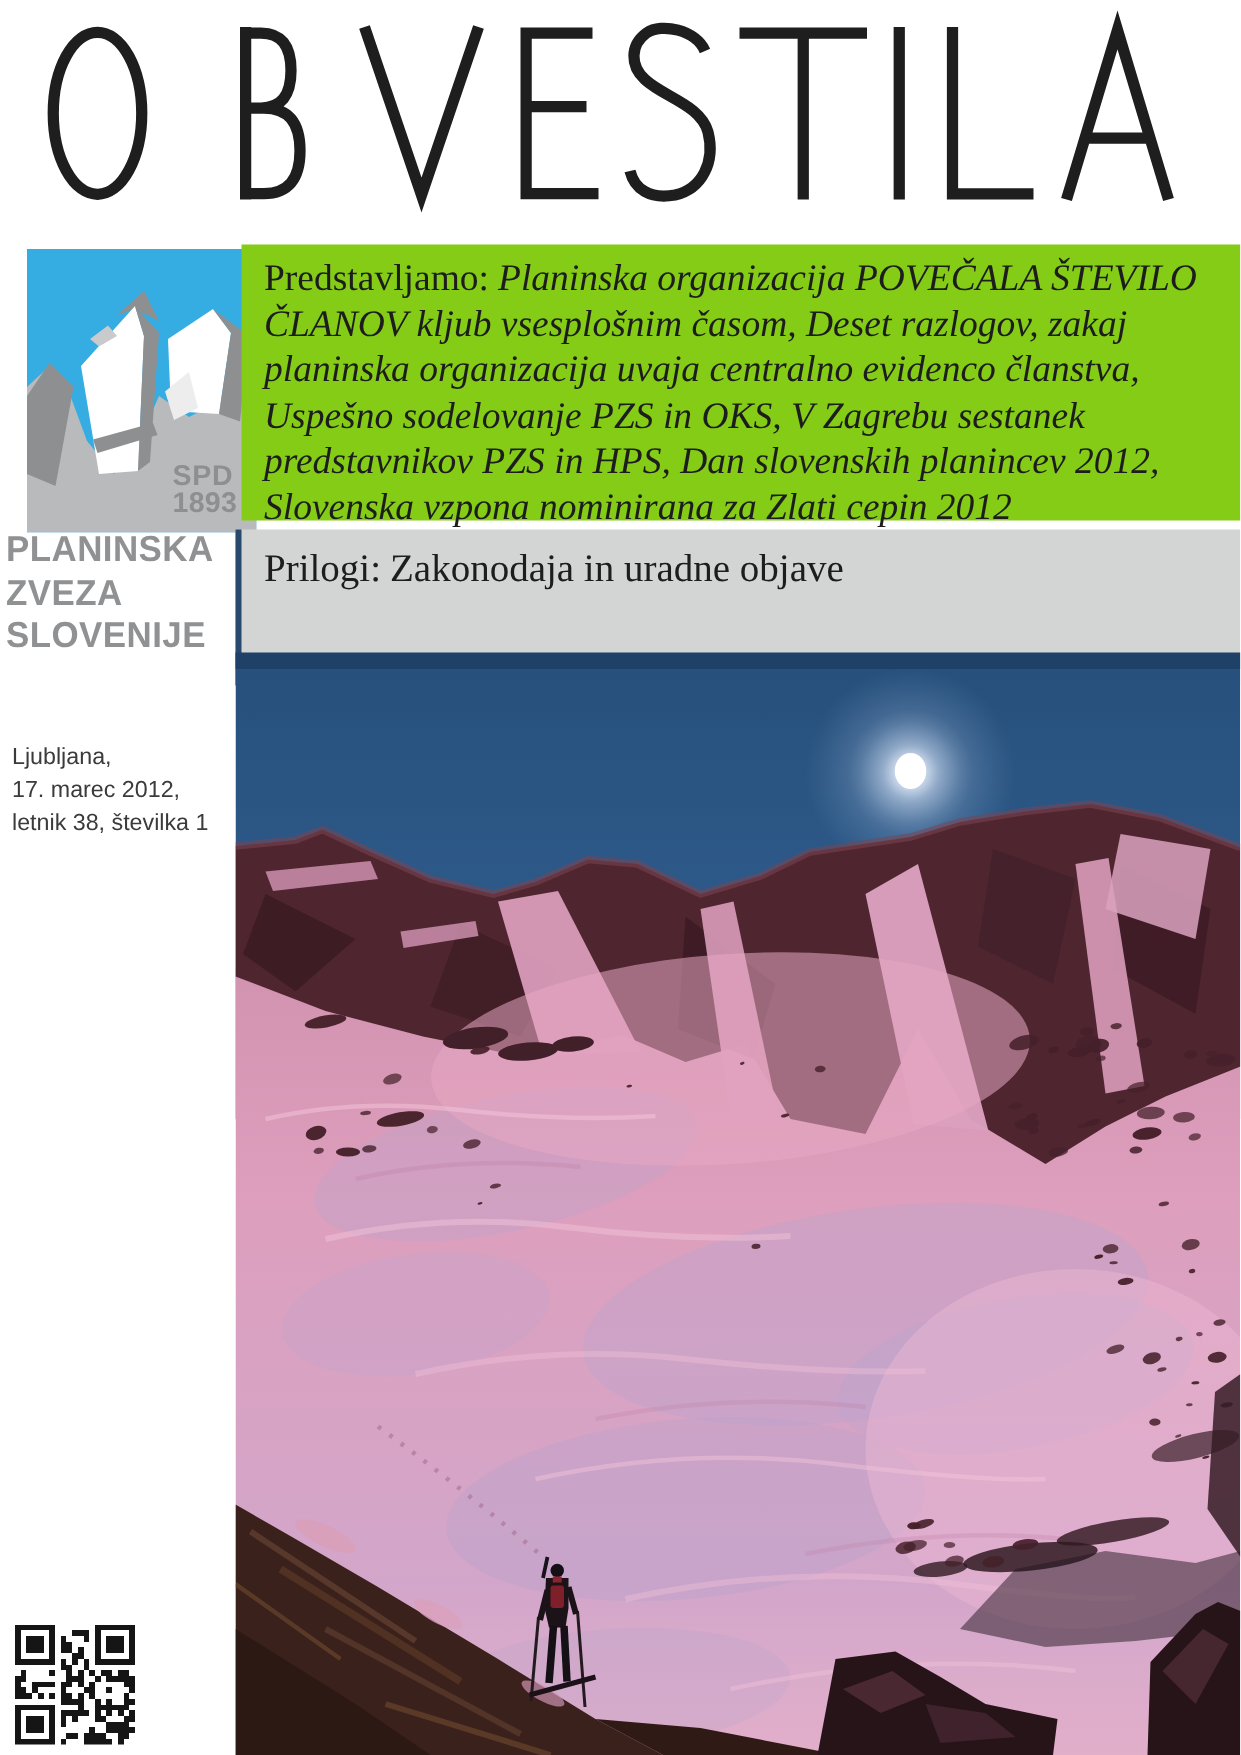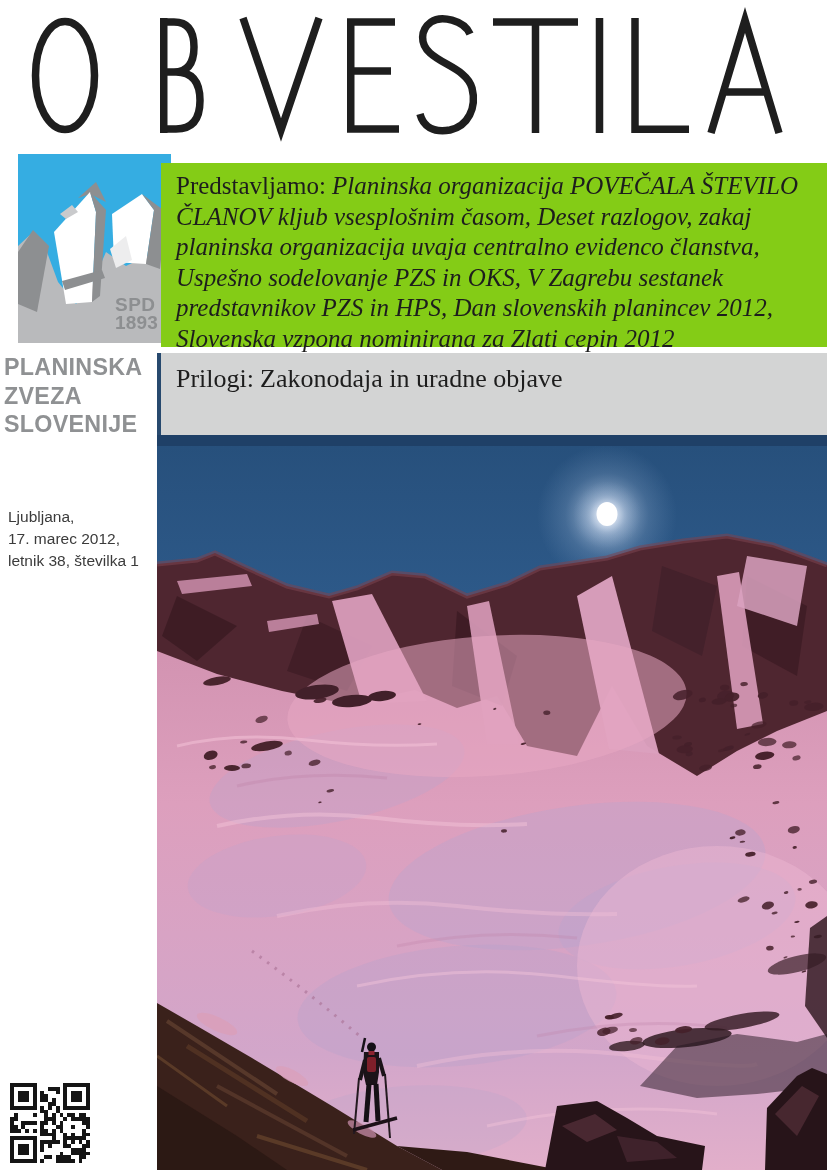--- a/index.html
+++ b/index.html
@@ -4,25 +4,25 @@
 <style>
   html,body{margin:0;padding:0;background:#ffffff;}
   .page{position:relative;width:827px;height:1170px;background:#fff;overflow:hidden;
         font-family:"Liberation Sans","DejaVu Sans",sans-serif;}
   .sr-only{position:absolute;width:1px;height:1px;overflow:hidden;clip:rect(0 0 0 0);white-space:nowrap;}
 
   
   .masthead{position:absolute;left:0;top:0;width:827px;height:155px;}
 
   
-  .logo-box{position:absolute;left:2px;top:154px;width:153px;height:189px;padding-left:16px;}
+  .logo-box{position:absolute;left:2px;top:166px;width:153px;height:189px;padding-left:16px;}
   .org-name{position:absolute;left:4px;top:353px;width:152px;
             font-weight:bold;font-size:24px;line-height:28.5px;color:#8f9193;
             letter-spacing:.3px;transform:scaleX(.97);transform-origin:left top;}
-  .issue-info{position:absolute;left:8px;top:506px;width:150px;
+  .issue-info{position:absolute;left:8px;top:494px;width:150px;
               font-size:15.5px;line-height:22px;color:#3b3b3b;}
   .qr-box{position:absolute;left:10px;top:1083px;width:80px;height:80px;}
 
   
   .teaser-panel{position:absolute;left:161px;top:163px;width:666px;height:184px;
                 background:#84cc16;box-sizing:border-box;padding:8px 25px 0 15px;}
   .teaser-panel p{margin:0;font-family:"Liberation Serif","DejaVu Serif",serif;
                   font-size:25px;line-height:30.6px;color:#1d1d1d;}
   .teaser-label{font-style:normal;margin-right:6px;}
   .teaser-text{font-style:italic;}

